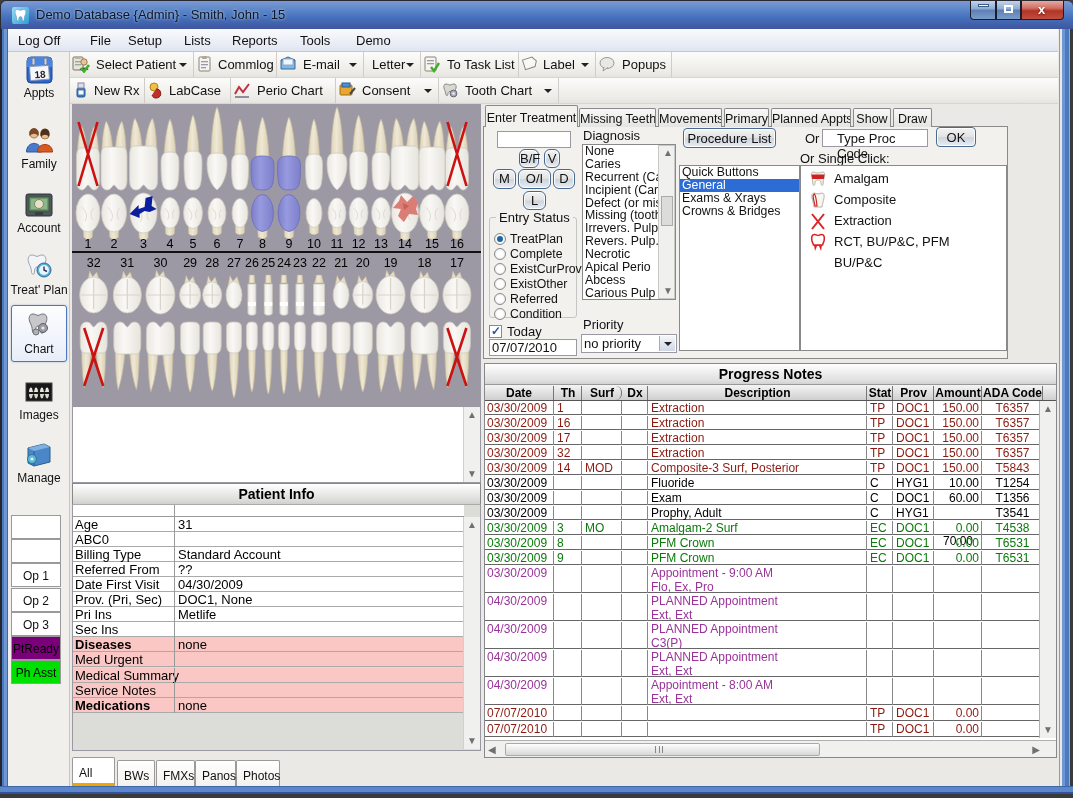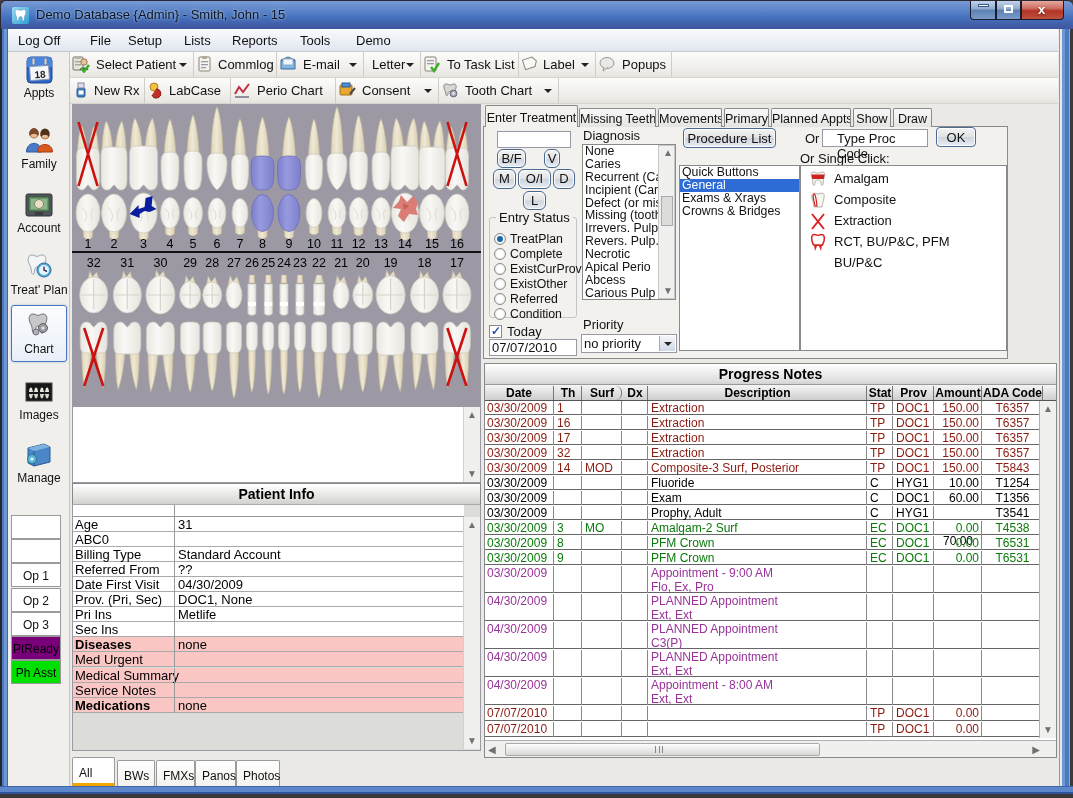--- a/index.html
+++ b/index.html
@@ -605,21 +605,21 @@
     <div class="rtab active" style="left:485px;width:93px;">Enter Treatment</div>
     <div class="rtab" style="left:579px;width:77px;">Missing Teeth</div>
     <div class="rtab" style="left:658px;width:64px;">Movements</div>
     <div class="rtab" style="left:724px;width:45px;">Primary</div>
     <div class="rtab" style="left:771px;width:80px;">Planned Appts</div>
     <div class="rtab" style="left:853px;width:38px;">Show</div>
     <div class="rtab" style="left:893px;width:39px;">Draw</div>
   </div>
 <div class="abs" style="left:0;top:0;z-index:3;">
     <div class="tbox" style="left:497px;top:131px;width:74px;height:17px;"></div>
-    <div class="win7btn" style="left:497px;top:149px;width:29px;height:19px;line-height:17px;border-radius:6px;border-color:#46688e;">B/F</div>
+    <div class="win7btn" style="left:519px;top:149px;width:20px;height:19px;line-height:17px;border-radius:6px;border-color:#46688e;">B/F</div>
     <div class="win7btn" style="left:544px;top:149px;width:16px;height:19px;line-height:17px;border-radius:6px;border-color:#46688e;">V</div>
     <div class="win7btn" style="left:493px;top:169px;width:23px;height:20px;line-height:18px;border-radius:6px;border-color:#46688e;">M</div>
     <div class="win7btn" style="left:518px;top:169px;width:33px;height:20px;line-height:18px;border-radius:6px;border-color:#46688e;">O/I</div>
     <div class="win7btn" style="left:553px;top:169px;width:22px;height:20px;line-height:18px;border-radius:6px;border-color:#46688e;">D</div>
     <div class="win7btn" style="left:523px;top:191px;width:23px;height:19px;line-height:17px;border-radius:6px;border-color:#46688e;">L</div>
     <div class="gb" style="left:489px;top:217px;width:88px;height:101px;">
       <div class="gbT">Entry Status</div>
     </div>
     <div class="radio on" style="left:494px;top:233px;"></div>
     <div class="lbl13" style="left:510px;top:232px;font-size:12.3px;">TreatPlan</div>

